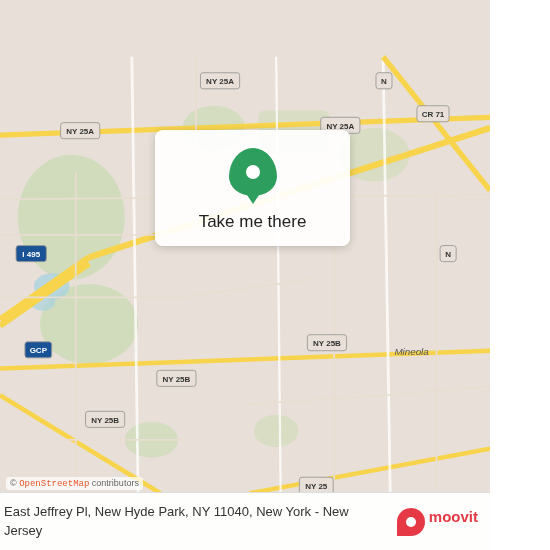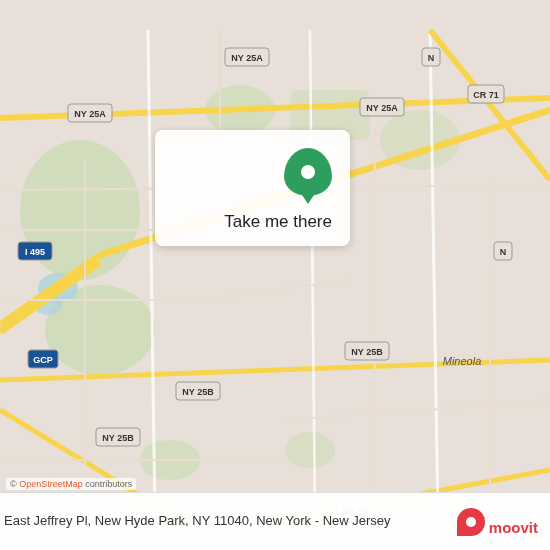--- a/index.html
+++ b/index.html
@@ -1,20 +1,20 @@
 <!DOCTYPE html>
 <html><head>
   <meta charset="utf-8">
   <style>
     * { margin: 0; padding: 0; box-sizing: border-box; }
     body { width: 550px; height: 550px; overflow: hidden; font-family: Arial, sans-serif; }
 
     #map-container {
       position: relative;
-      width: 550px;
+      width: 490px;
       height: 550px;
       background-color: #e8e0d8;
       overflow: hidden;
     }
 
     
     #map-svg {
       position: absolute;
       top: 0; left: 0;
       width: 100%; height: 100%;
@@ -23,21 +23,21 @@
     
     #take-me-there-overlay {
       position: absolute;
       top: 130px;
       left: 155px;
       width: 195px;
       background: rgba(255,255,255,0.92);
       border-radius: 8px;
       display: flex;
       flex-direction: column;
-      align-items: flex-end;
+      align-items: center;
       padding: 18px 18px 14px 18px;
       box-shadow: 0 2px 8px rgba(0,0,0,0.18);
     }
 
     #pin-icon-wrapper {
       width: 48px;
       height: 48px;
       background: #2e9e5e;
       border-radius: 50% 50% 50% 50% / 60% 60% 40% 40%;
       display: flex;
@@ -95,21 +95,21 @@
 
     #address-text {
       font-size: 13px;
       color: #333;
       flex: 1;
       line-height: 1.4;
     }
 
     #moovit-logo {
       display: flex;
-      align-items: flex-end;
+      align-items: flex-start;
       gap: 4px;
       margin-left: 10px;
     }
 
     #moovit-icon {
       width: 28px;
       height: 28px;
       background: #e63946;
       border-radius: 50% 50% 50% 0;
       transform: rotate(0deg);
@@ -140,20 +140,21 @@
       font-size: 9px;
       color: #666;
       background: rgba(255,255,255,0.75);
       padding: 1px 4px;
       border-radius: 3px;
     }
 
     #osm-attribution a {
       color: #e8572b;
       text-decoration: none;
+      font-family: Liberation Mono, monospace;
     }
   </style>
 </head>
 <body>
 
 <div id="map-container">
 
   <svg id="map-svg" viewBox="0 0 550 490" xmlns="http://www.w3.org/2000/svg">
 
     <rect width="550" height="490" fill="#e8e0d8"></rect>

